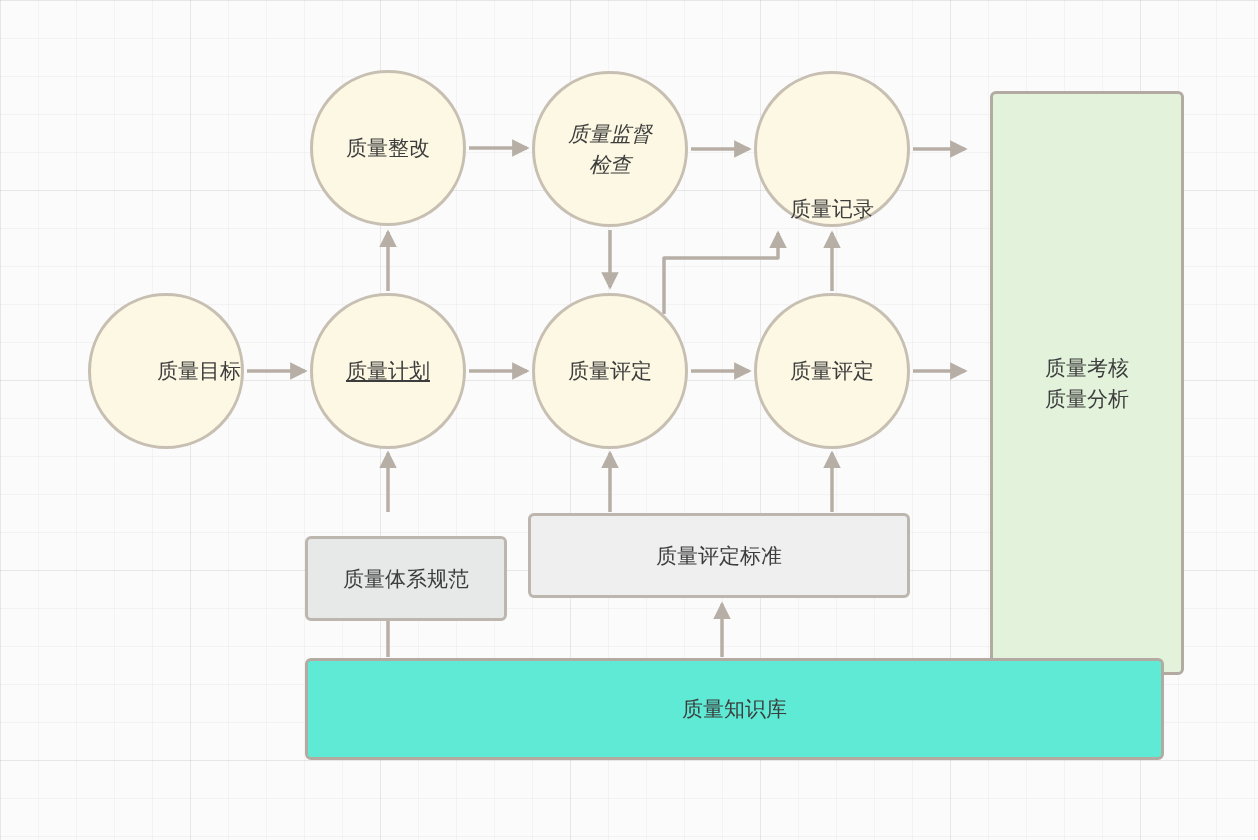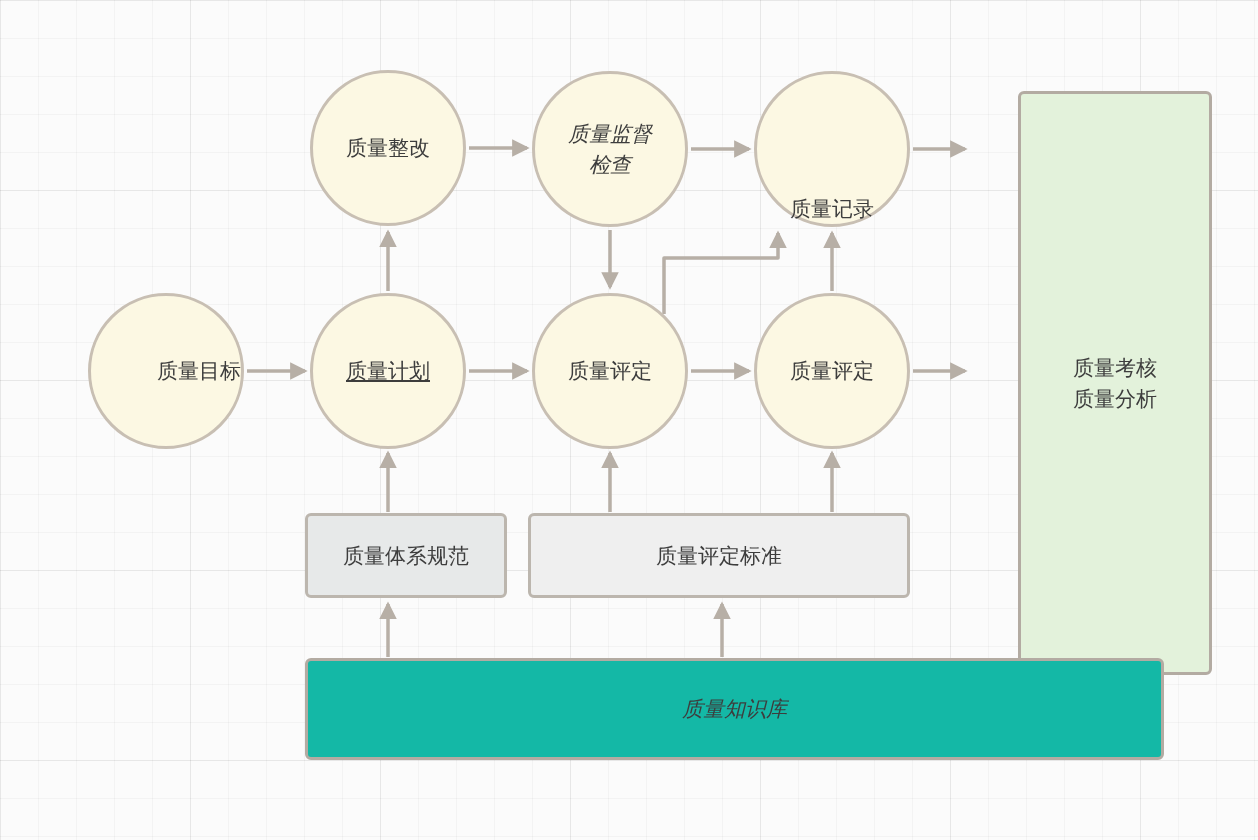--- a/index.html
+++ b/index.html
@@ -34,23 +34,23 @@
   .node .label { white-space: pre-line; }
   .circle {
     width: 156px;
     height: 156px;
     border-radius: 50%;
     background: #fcf8e3;
     border: 3px solid #c8bfb3;
   }
   .rect { border-radius: 6px; border: 3px solid #b3aba2; }
   .green { background: #e3f2db; }
-  .gray1 { background: #e7e9e9; border-color: #bcb6ae; }
+  .gray1 { background: #e7e9e9; border-color: #bcb6ae; margin-top: 23px; }
   .gray2 { background: #efefef; border-color: #bcb6ae; }
-  .blue  { background: #14b8a6; font-style: italic; }
+  .blue  { background: #5eead4; }
 </style>
 </head>
 <body>
 
 <div class="canvas">
 
   <svg class="edge-layer" width="1258" height="840">
     <defs>
       <marker id="arrowhead" viewBox="0 0 10 10" refX="8.5" refY="5" markerWidth="5" markerHeight="5" orient="auto">
         <path d="M 0 0 L 10 5 L 0 10 z" fill="#b7afa6"></path>
@@ -94,21 +94,21 @@
   <div class="node circle" style="left:310px; top:293px;text-decoration:underline;">
     <span class="label">质量计划</span>
   </div>
   <div class="node circle" style="left:532px; top:293px;">
     <span class="label">质量评定</span>
   </div>
   <div class="node circle" style="left:754px; top:293px;">
     <span class="label">质量评定</span>
   </div>
 
-  <div class="node rect green" style="left:1018px; top:91px; width:194px; height:584px;">
+  <div class="node rect green" style="left:990px; top:91px; width:194px; height:584px;">
     <span class="label">质量考核
 质量分析</span>
   </div>
 
   <div class="node rect gray1" style="left:305px; top:513px; width:202px; height:85px;">
     <span class="label">质量体系规范</span>
   </div>
   <div class="node rect gray2" style="left:528px; top:513px; width:382px; height:85px;">
     <span class="label">质量评定标准</span>
   </div>

